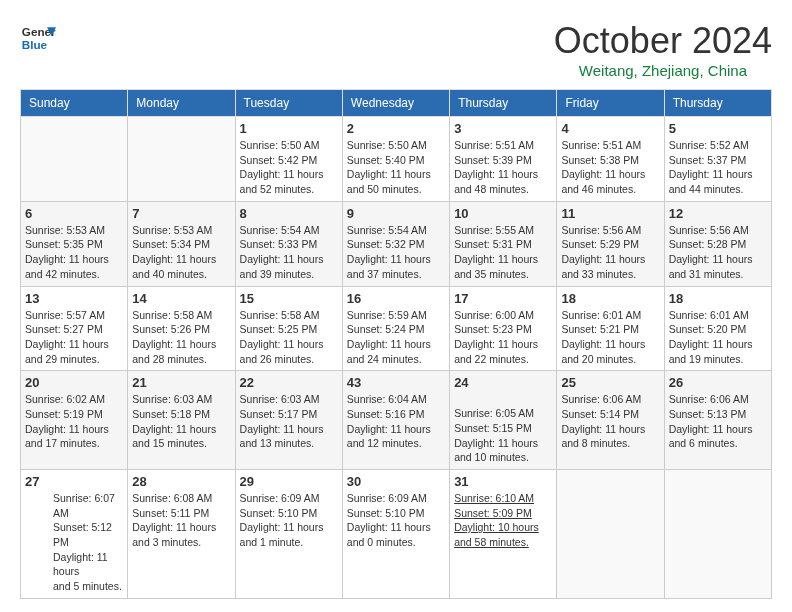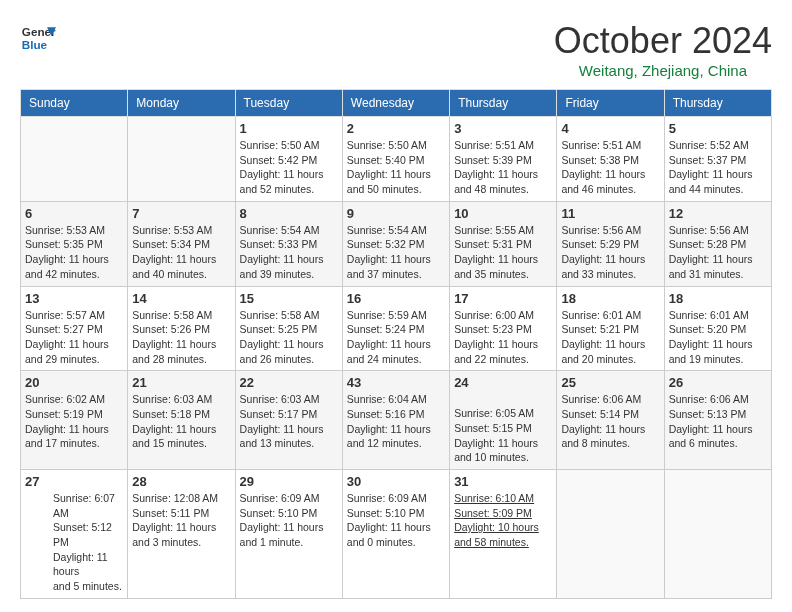--- a/index.html
+++ b/index.html
@@ -303,21 +303,21 @@
       <tr>
         <td>
           <span class="day-num">27</span>
           <div class="day-info" style="white-space: pre-line; margin-left: 28px;">Sunrise: 6:07 AM
 Sunset: 5:12 PM
 Daylight: 11 hours
 and 5 minutes.</div>
         </td>
         <td>
           <span class="day-num">28</span>
-          <div class="day-info" style="white-space: pre-line;">Sunrise: 12:08 AM
+          <div class="day-info" style="white-space: pre-line;">Sunrise: 6:08 AM
 Sunset: 5:11 PM
 Daylight: 11 hours
 and 3 minutes.</div>
         </td>
         <td>
           <span class="day-num">29</span>
           <div class="day-info" style="white-space: pre-line;">Sunrise: 6:09 AM
 Sunset: 5:10 PM
 Daylight: 11 hours
 and 1 minute.</div>

